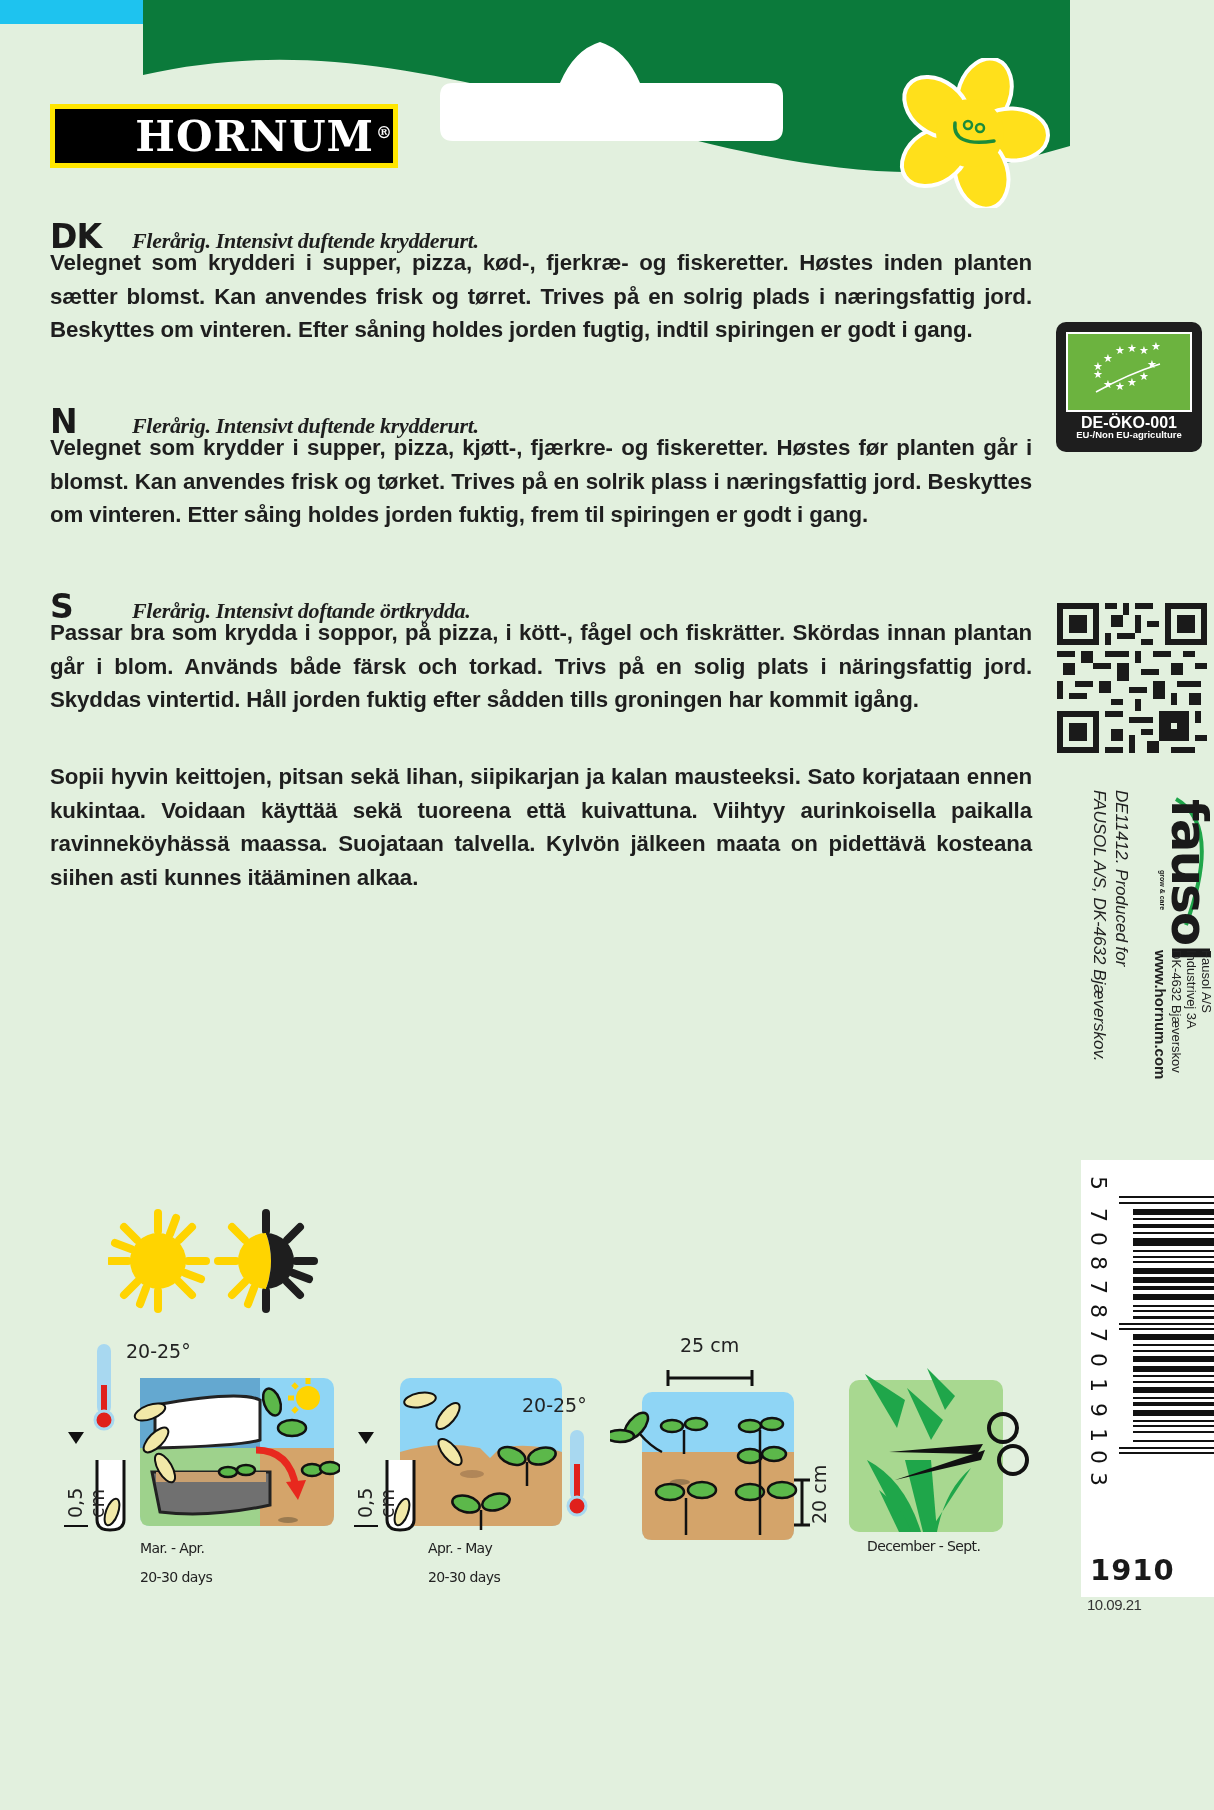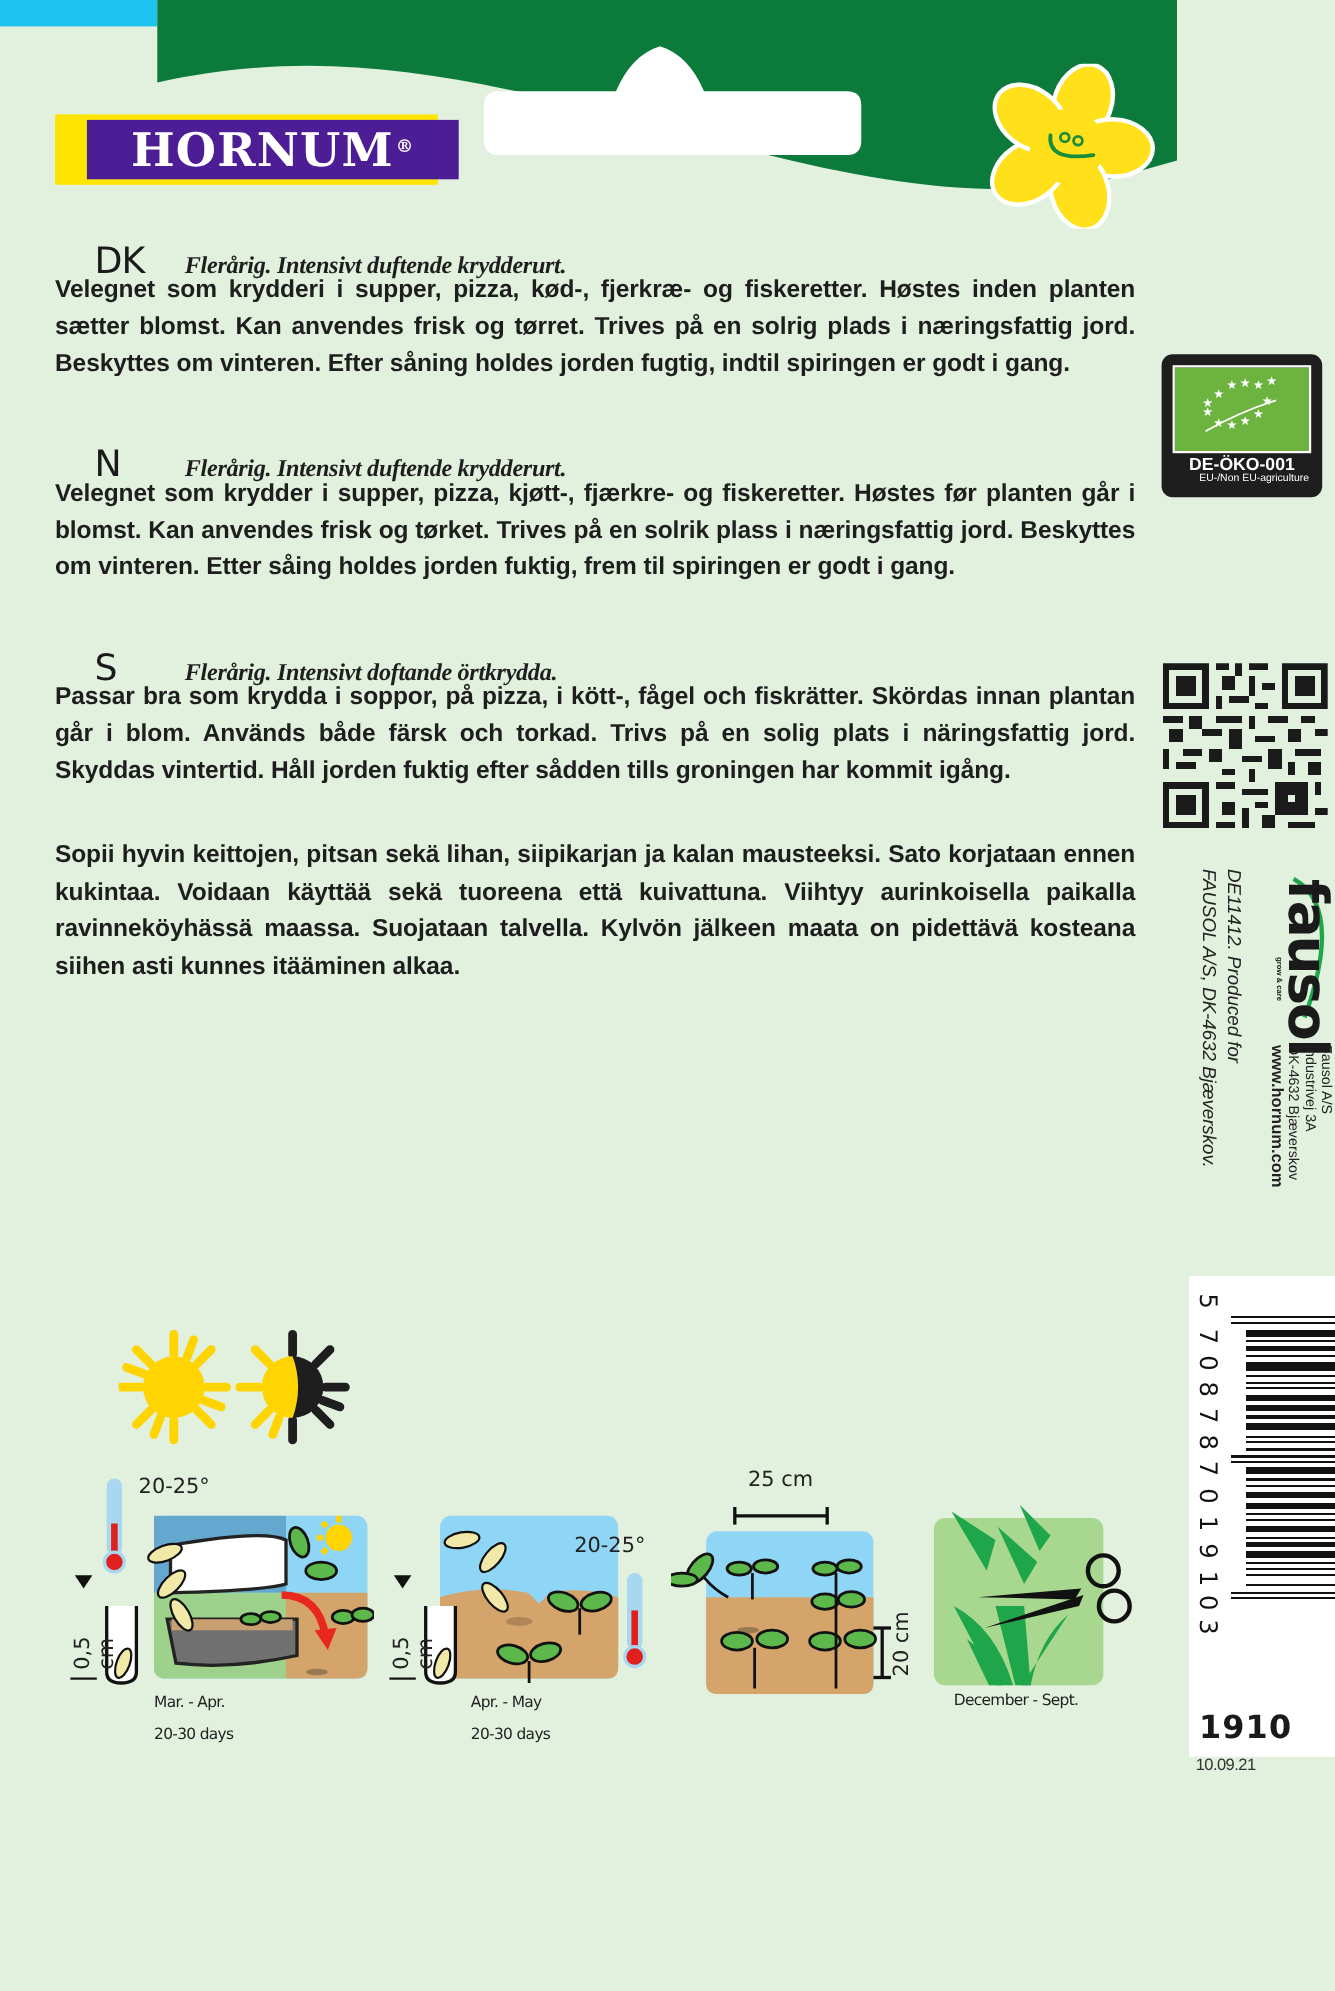--- a/index.html
+++ b/index.html
@@ -11,51 +11,51 @@
   }
   .abs { position:absolute; }
   
   #cyan-tab { left:0; top:0; width:143px; height:24px; background:#1ec3ef; }
   #header-svg { left:0; top:0; width:1214px; height:220px; }
   #logo {
     left:50px; top:104px; width:348px; height:64px;
     background:#ffe600; box-sizing:border-box; padding:5px;
   }
   #logo .inner {
-    width:100%; height:100%; background:#4c1d95;
-    display:flex; align-items:center; justify-content:center;
+    width:100%; height:100%; background:#000000;
+    display:flex; align-items:center; justify-content:flex-end;
     color:#fff; font-family:"DejaVu Serif", "Liberation Serif", serif;
-    font-weight:bold; font-size:42px; letter-spacing:1px;margin-left:24px;
+    font-weight:bold; font-size:42px; letter-spacing:1px;
   }
   #logo sup { font-size:16px; vertical-align:top; margin-left:2px; position:relative; top:-4px; }
 
   
   .section { position:absolute; left:50px; width:982px; }
   .sec-head { display:flex; align-items:baseline; height:38px; }
   .lang {
-    font-family:"DejaVu Sans", sans-serif; font-weight:normal; font-size:33px;
-    color:#1a1a1a; letter-spacing:-1px; min-width:82px;margin-left:36px;
+    font-family:"DejaVu Sans", sans-serif; font-weight:bold; font-size:33px;
+    color:#1a1a1a; letter-spacing:-1px; min-width:82px;
   }
   .subtitle {
     font-family:Liberation Serif, serif; font-weight:bold; font-style:italic;
     font-size:22px; color:#1e1e1e; letter-spacing:-0.3px;margin-top:20px;
   }
   .body-text {
     font-family:"Liberation Sans", sans-serif; font-size:22.3px; line-height:33.5px;
     color:#1e1e1e; text-align:justify; margin:0; letter-spacing:-0.1px;font-weight:bold;
   }
 
   
   #eu-logo {
     left:1056px; top:322px; width:146px; height:130px; background:#1e1e1e;
     border-radius:10px; box-sizing:border-box; padding:12px 12px 0 12px;
   }
   #eu-logo .leaf-box { width:100%; height:76px; background:#6cb33f; outline:2px solid #fff; }
   #eu-logo .code { color:#fff; font-size:16px; font-weight:bold; text-align:center; margin-top:6px; line-height:13px; }
-  #eu-logo .code2 { color:#fff; font-size:9.5px; font-weight:normal; text-align:right; line-height:12px; }
+  #eu-logo .code2 { color:#fff; font-size:9.5px; font-weight:bold; text-align:center; line-height:12px; }
   #qr { left:1057px; top:603px; width:150px; height:150px; }
   #barcode-box { left:1081px; top:1160px; width:133px; height:437px; background:#fff; }
   #code-1910 { left:1090px; top:1553px; font-size:29px; font-weight:bold; font-family:"DejaVu Sans", sans-serif; color:#1a1a1a; letter-spacing:1px; }
   #date { left:1087px; top:1596px; font-size:15px; color:#333; letter-spacing:-0.5px; }
 
   
   .caption { position:absolute; font-size:14px; line-height:29px; color:#222; font-family:"DejaVu Sans", sans-serif; letter-spacing:-0.6px; }
   .small-label { position:absolute; font-size:19px; color:#222; font-family:"DejaVu Sans", sans-serif; }
 </style>
 </head>

